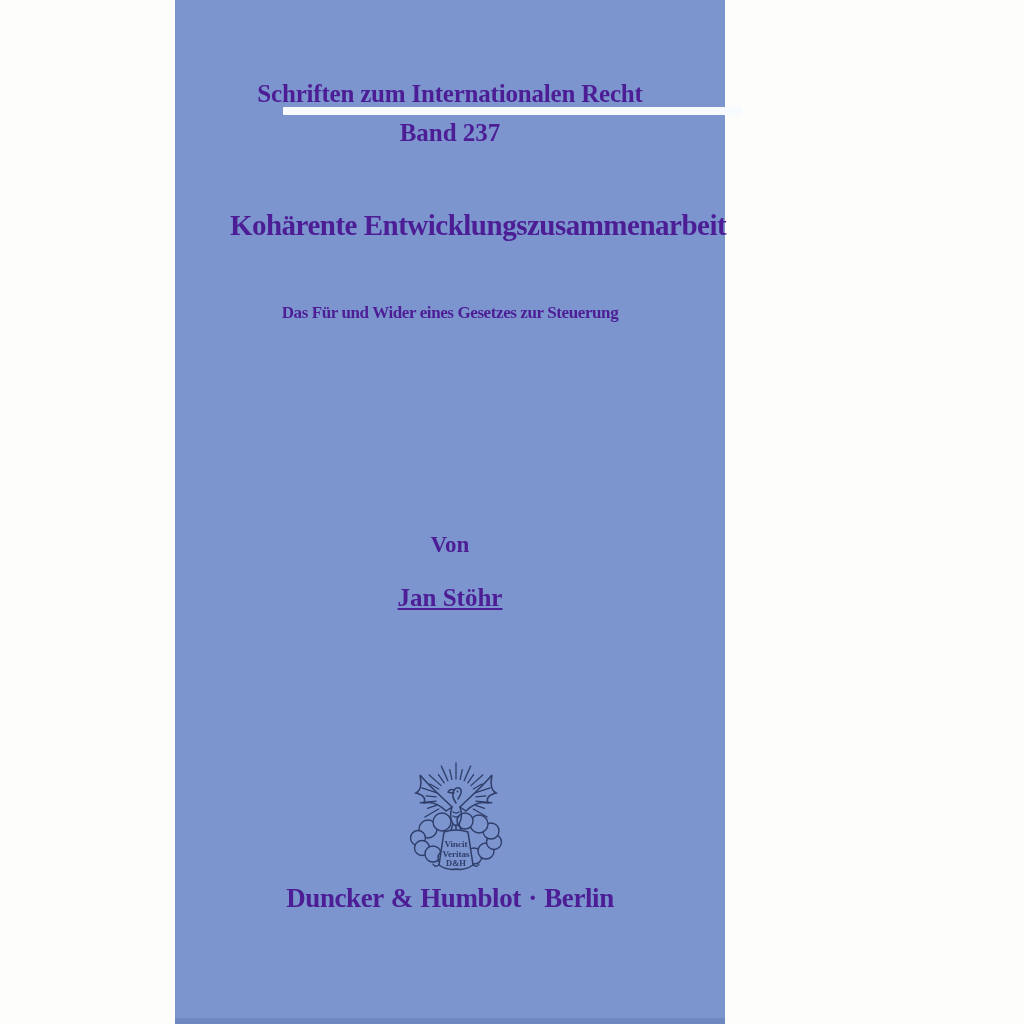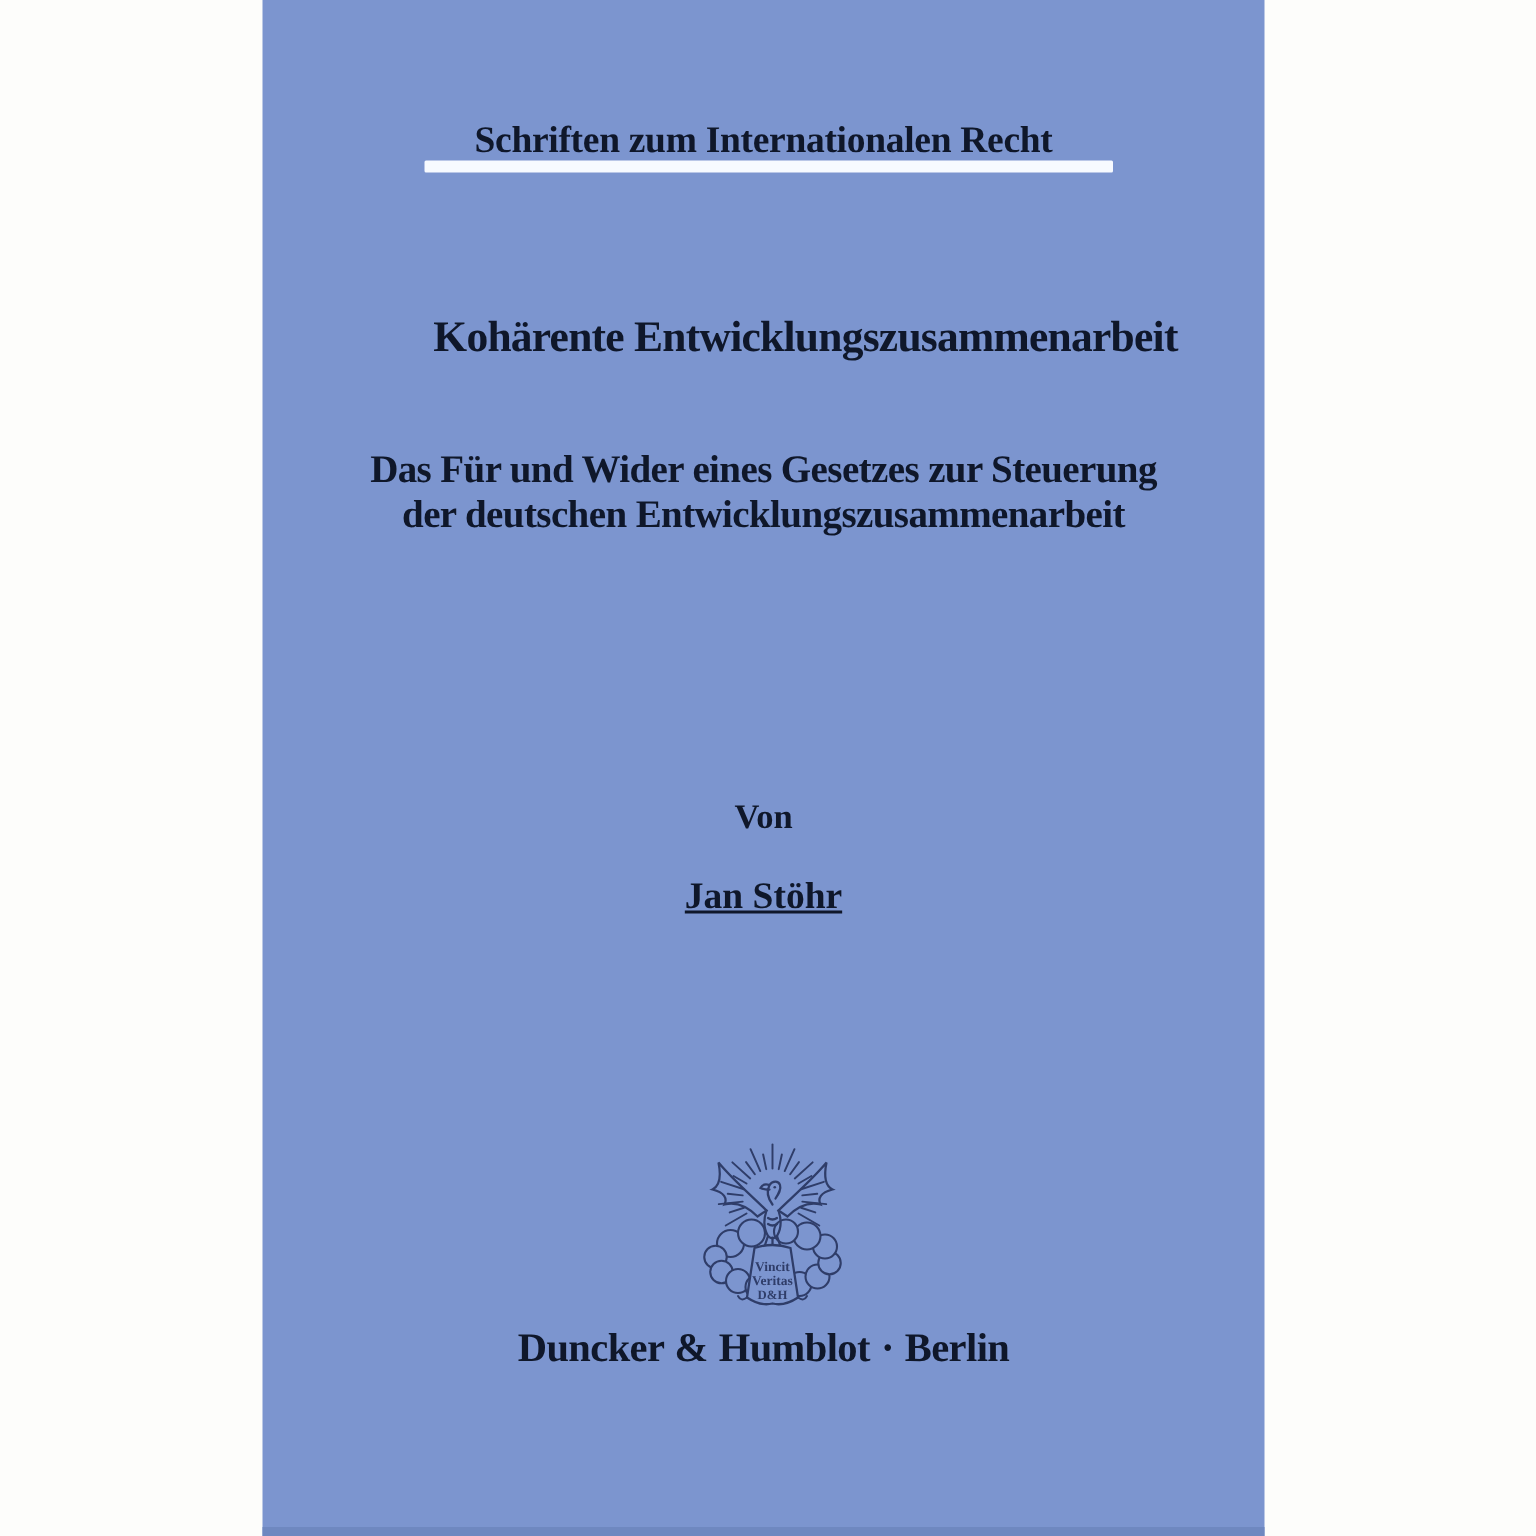--- a/index.html
+++ b/index.html
@@ -4,36 +4,36 @@
 <style>
   html,body{margin:0;padding:0;}
   body{
     width:1024px;height:1024px;
     background:#fdfdfb;
     font-family:"Liberation Serif","DejaVu Serif",serif;
     position:relative;overflow:hidden;
   }
   .cover{
     position:absolute;left:175px;top:0;
-    width:668px;height:1024px;
+    width:550px;height:1024px;
     background:#7c95cf;
-    color:#0f172a;
+    color:#4c1d95;
   }
   .cover .txt{
     position:absolute;left:0;width:100%;
     text-align:center;font-weight:700;white-space:nowrap;
   }
   .series-title{top:80px;font-size:25px;line-height:27px;letter-spacing:-0.2px;}
   .series-rule{
     position:absolute;top:107px;left:108px;width:459px;height:8px;
     background:#f7faff;border-radius:1px;
   }
   .series-band{top:119px;font-size:25px;line-height:27px;}
   .book-title{top:203px;font-size:29px;line-height:45px;letter-spacing:-0.5px;padding-left:28px;}
-  .subtitle{top:298px;font-size:26px;line-height:30px;letter-spacing:-0.4px;font-family:Liberation Serif, serif;}
+  .subtitle{top:298px;font-size:17px;line-height:30px;letter-spacing:-0.4px;font-family:Liberation Serif, serif;}
   .byline-label{top:516px;font-size:23px;line-height:26px;margin-top:16px;}
   .author{top:584px;font-size:25px;line-height:28px;text-decoration:underline;}
   .publisher{top:880px;font-size:27px;line-height:36px;letter-spacing:-0.4px;word-spacing:1px;}
   .emblem{
     position:absolute;top:763px;left:calc(50% - 50px + 6px);
     width:100px;height:115px;
   }
   .emblem svg{overflow:visible;}
   .emblem .ln{stroke:#2f3d69;fill:none;stroke-linecap:round;}
   .emblem .puff{fill:#7c95cf;stroke:#2f3d69;stroke-width:1.4;}
@@ -47,28 +47,28 @@
     background:#6f88c0;
   }
 </style>
 </head>
 <body>
 
 <div class="cover">
 
   <div class="txt series-title">Schriften zum Internationalen Recht</div>
   <div class="series-rule"></div>
+  <div class="txt series-band">Band 237</div>
 
   <div class="txt book-title">
     <div>Kohärente Entwicklungszusammenarbeit</div>
   </div>
 
   <div class="txt subtitle">
     <div>Das Für und Wider eines Gesetzes zur Steuerung</div>
-    <div>der deutschen Entwicklungszusammenarbeit</div>
   </div>
 
   <div class="txt byline-label">Von</div>
   <div class="txt author">Jan Stöhr</div>
 
   <div class="emblem">
     <svg viewBox="0 0 100 115" width="100" height="115" xmlns="http://www.w3.org/2000/svg">
 
       <g class="ln" stroke-width="1.3">
         <line x1="50" y1="0" x2="50" y2="16" transform="rotate(-120 50 36)"></line>

